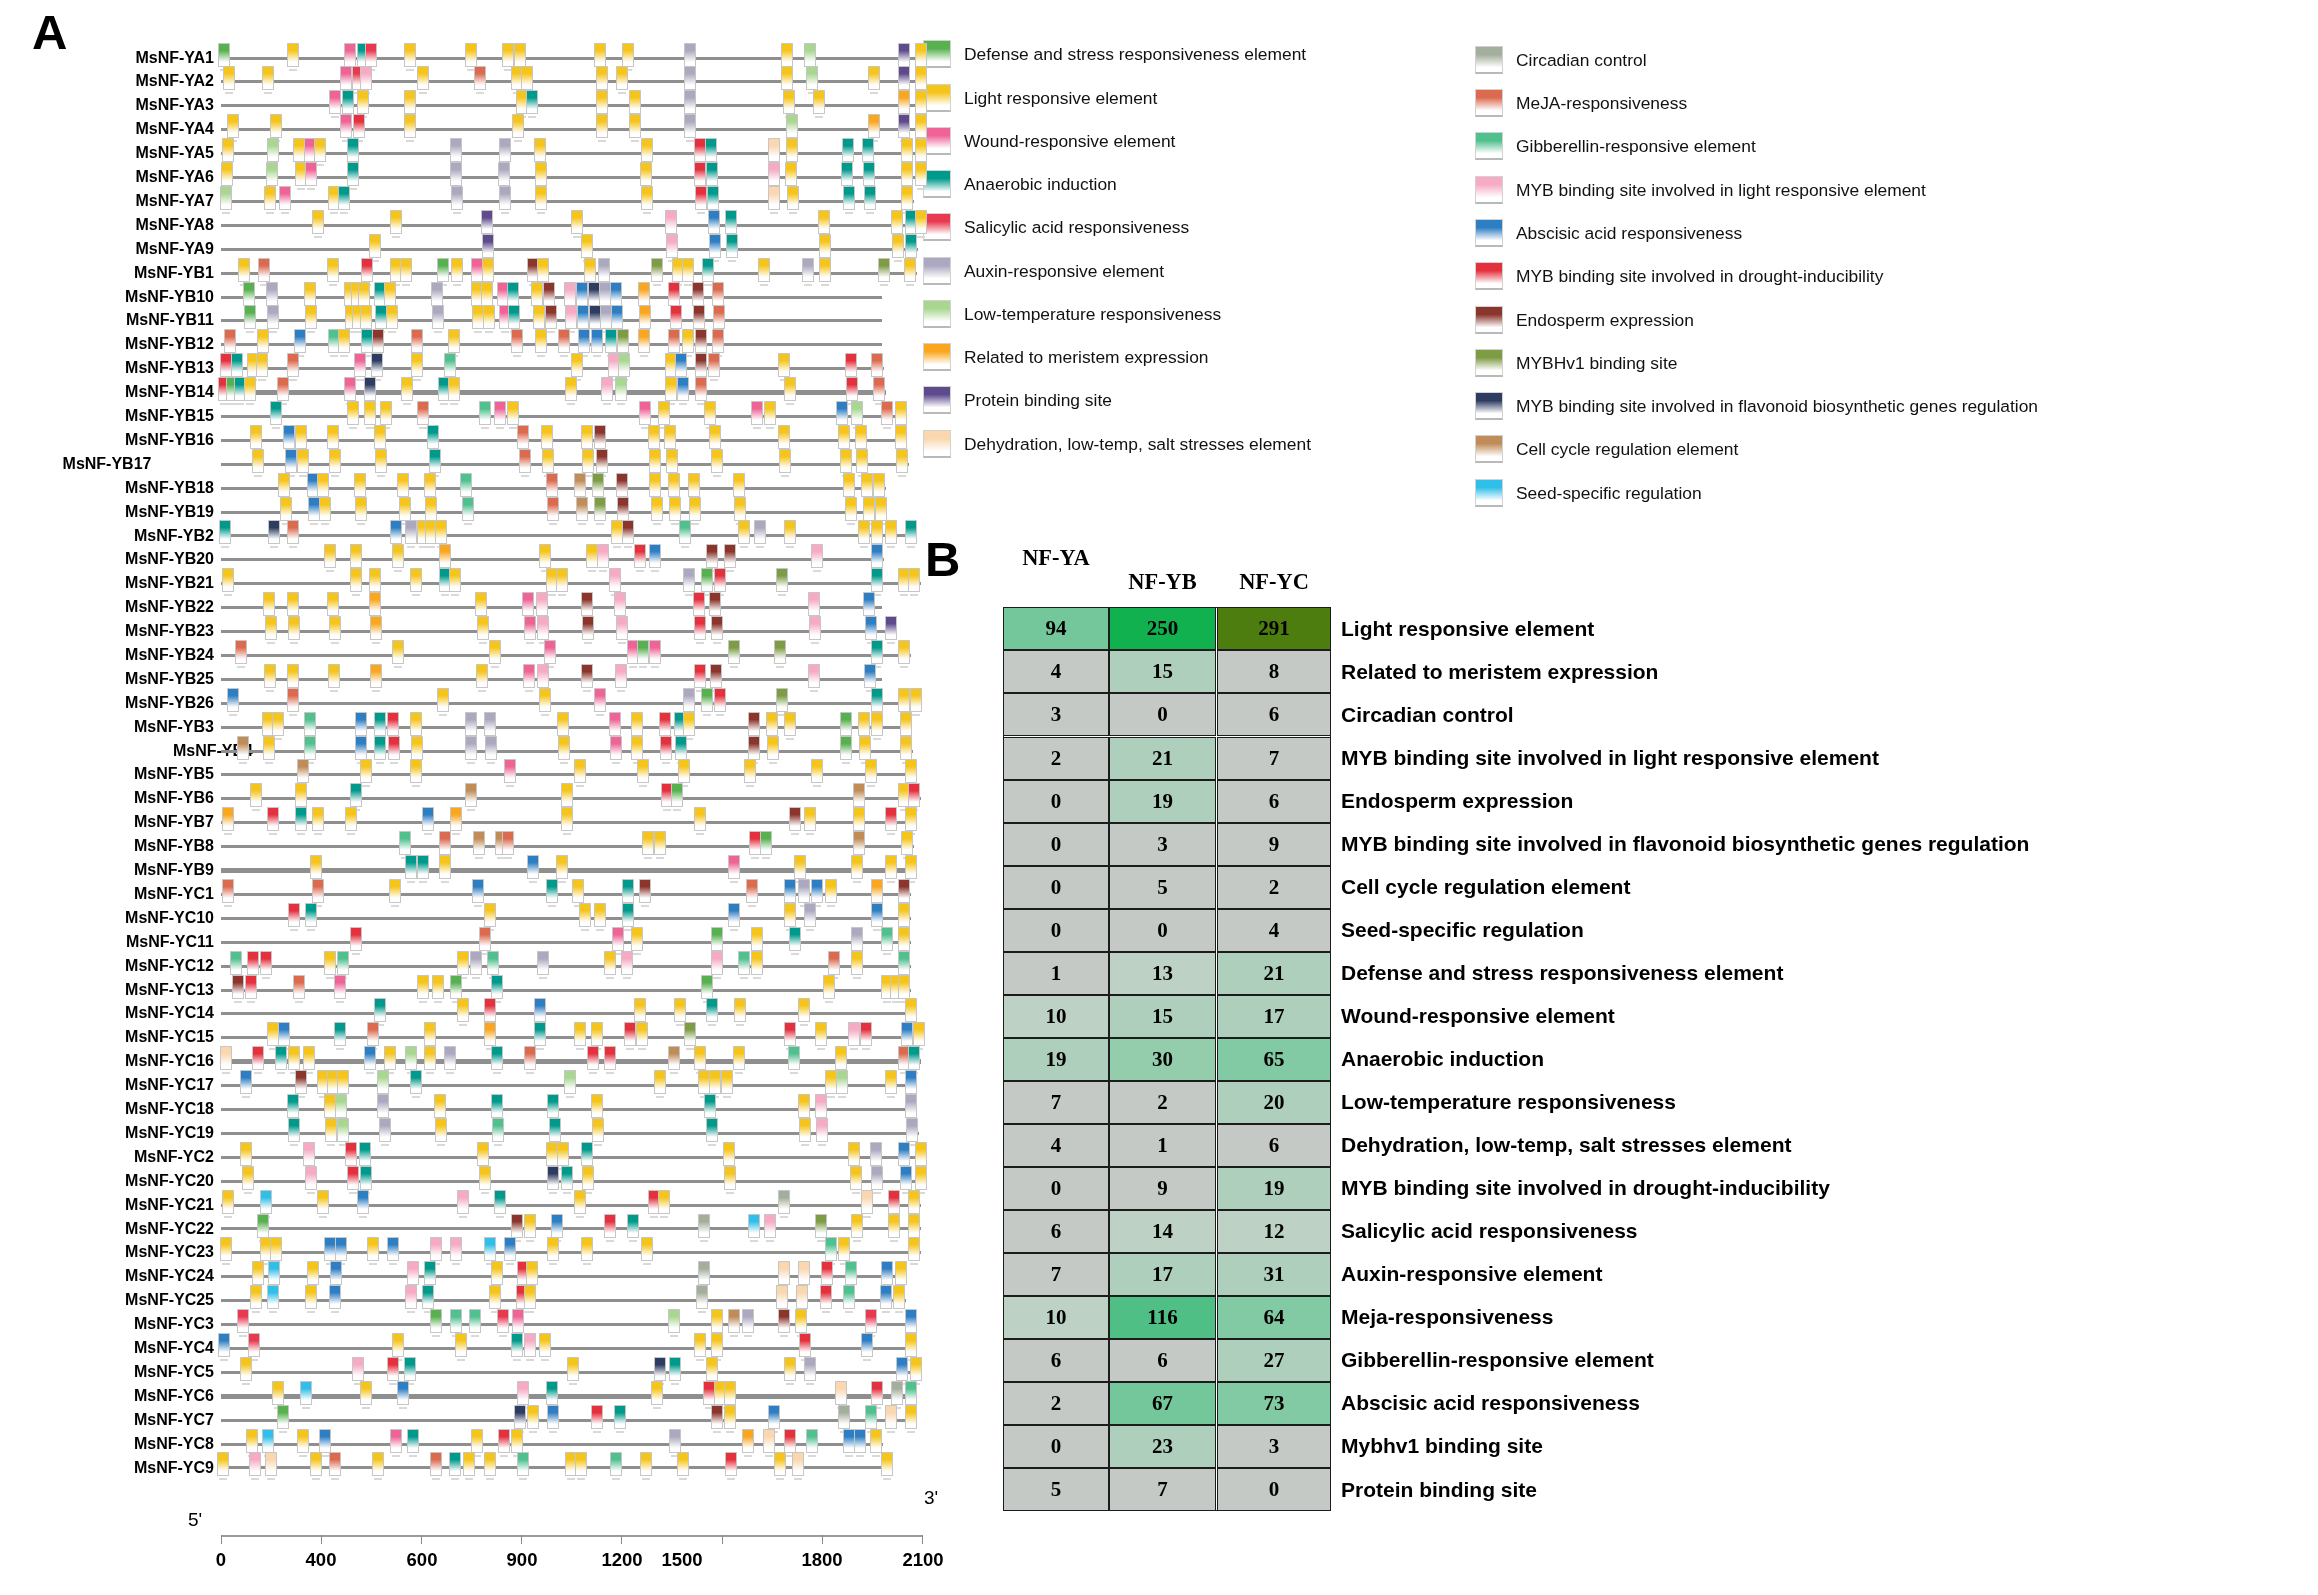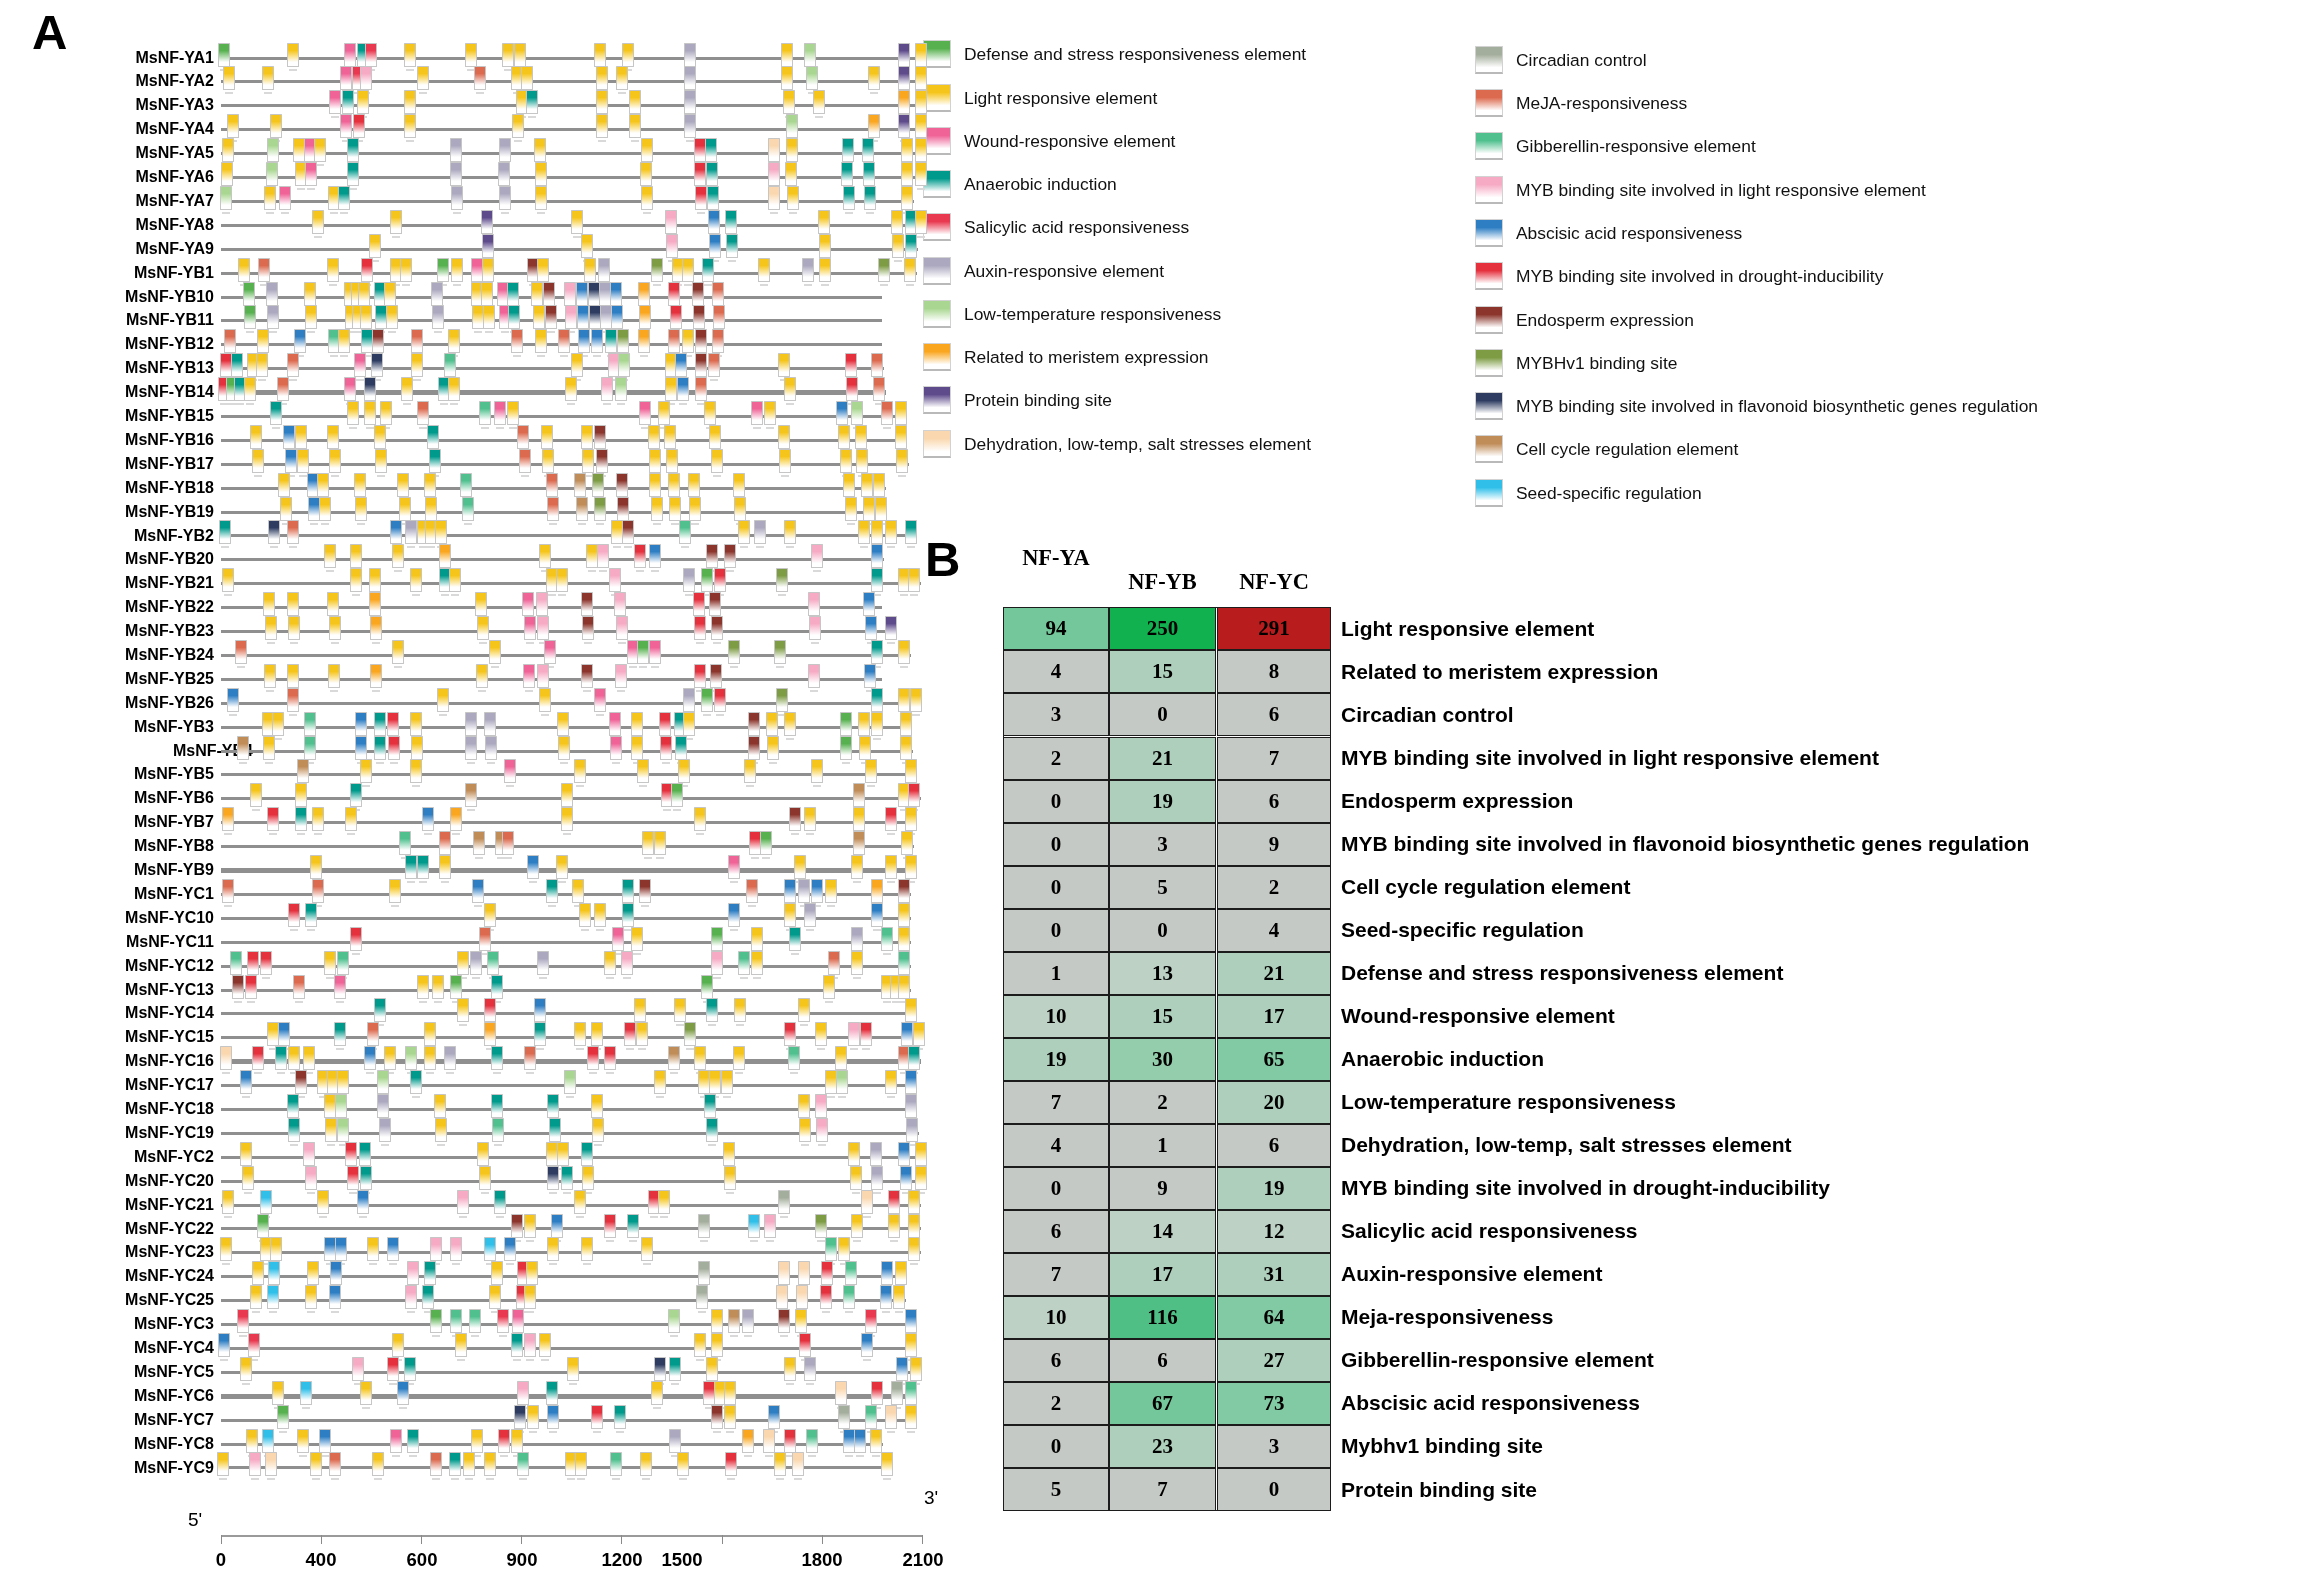--- a/index.html
+++ b/index.html
@@ -356,21 +356,21 @@
       <div class="abs mbox" title="Light responsive element" style="left: 541px; top: 425px; background: linear-gradient(rgb(246, 197, 28) 0%, rgb(246, 197, 28) 30%, rgb(255, 255, 255) 82%, rgb(255, 255, 255) 100%);"></div>
       <div class="abs mbox" title="Light responsive element" style="left: 581px; top: 425px; background: linear-gradient(rgb(246, 197, 28) 0%, rgb(246, 197, 28) 30%, rgb(255, 255, 255) 82%, rgb(255, 255, 255) 100%);"></div>
       <div class="abs mbox" title="Endosperm expression" style="left: 594px; top: 425px; background: linear-gradient(rgb(139, 53, 44) 0%, rgb(139, 53, 44) 30%, rgb(255, 255, 255) 82%, rgb(255, 255, 255) 100%);"></div>
       <div class="abs mbox" title="Light responsive element" style="left: 648px; top: 425px; background: linear-gradient(rgb(246, 197, 28) 0%, rgb(246, 197, 28) 30%, rgb(255, 255, 255) 82%, rgb(255, 255, 255) 100%);"></div>
       <div class="abs mbox" title="Light responsive element" style="left: 664px; top: 425px; background: linear-gradient(rgb(246, 197, 28) 0%, rgb(246, 197, 28) 30%, rgb(255, 255, 255) 82%, rgb(255, 255, 255) 100%);"></div>
       <div class="abs mbox" title="Light responsive element" style="left: 709px; top: 425px; background: linear-gradient(rgb(246, 197, 28) 0%, rgb(246, 197, 28) 30%, rgb(255, 255, 255) 82%, rgb(255, 255, 255) 100%);"></div>
       <div class="abs mbox" title="Light responsive element" style="left: 778px; top: 425px; background: linear-gradient(rgb(246, 197, 28) 0%, rgb(246, 197, 28) 30%, rgb(255, 255, 255) 82%, rgb(255, 255, 255) 100%);"></div>
       <div class="abs mbox" title="Light responsive element" style="left: 838px; top: 425px; background: linear-gradient(rgb(246, 197, 28) 0%, rgb(246, 197, 28) 30%, rgb(255, 255, 255) 82%, rgb(255, 255, 255) 100%);"></div>
       <div class="abs mbox" title="Light responsive element" style="left: 855px; top: 425px; background: linear-gradient(rgb(246, 197, 28) 0%, rgb(246, 197, 28) 30%, rgb(255, 255, 255) 82%, rgb(255, 255, 255) 100%);"></div>
       <div class="abs mbox" title="Light responsive element" style="left: 895px; top: 425px; background: linear-gradient(rgb(246, 197, 28) 0%, rgb(246, 197, 28) 30%, rgb(255, 255, 255) 82%, rgb(255, 255, 255) 100%);"></div>
-      <div class="abs gene-label" style="left: 0px; top: 454px;">MsNF-YB17</div>
+      <div class="abs gene-label" style="left: 0px; top: 454px; text-align: center;">MsNF-YB17</div>
       <div class="abs gene-line" style="left: 221px; top: 463px; width: 688px;"></div>
       <div class="abs mbox" title="Light responsive element" style="left: 252px; top: 449px; background: linear-gradient(rgb(246, 197, 28) 0%, rgb(246, 197, 28) 30%, rgb(255, 255, 255) 82%, rgb(255, 255, 255) 100%);"></div>
       <div class="abs mbox" title="Abscisic acid responsiveness" style="left: 285px; top: 449px; background: linear-gradient(rgb(46, 126, 196) 0%, rgb(46, 126, 196) 30%, rgb(255, 255, 255) 82%, rgb(255, 255, 255) 100%);"></div>
       <div class="abs mbox" title="Light responsive element" style="left: 297px; top: 449px; background: linear-gradient(rgb(246, 197, 28) 0%, rgb(246, 197, 28) 30%, rgb(255, 255, 255) 82%, rgb(255, 255, 255) 100%);"></div>
       <div class="abs mbox" title="Light responsive element" style="left: 329px; top: 449px; background: linear-gradient(rgb(246, 197, 28) 0%, rgb(246, 197, 28) 30%, rgb(255, 255, 255) 82%, rgb(255, 255, 255) 100%);"></div>
       <div class="abs mbox" title="Light responsive element" style="left: 375px; top: 449px; background: linear-gradient(rgb(246, 197, 28) 0%, rgb(246, 197, 28) 30%, rgb(255, 255, 255) 82%, rgb(255, 255, 255) 100%);"></div>
       <div class="abs mbox" title="Anaerobic induction" style="left: 429px; top: 449px; background: linear-gradient(rgb(0, 154, 140) 0%, rgb(0, 154, 140) 30%, rgb(255, 255, 255) 82%, rgb(255, 255, 255) 100%);"></div>
       <div class="abs mbox" title="MeJA-responsiveness" style="left: 519px; top: 449px; background: linear-gradient(rgb(220, 106, 79) 0%, rgb(220, 106, 79) 30%, rgb(255, 255, 255) 82%, rgb(255, 255, 255) 100%);"></div>
       <div class="abs mbox" title="Light responsive element" style="left: 542px; top: 449px; background: linear-gradient(rgb(246, 197, 28) 0%, rgb(246, 197, 28) 30%, rgb(255, 255, 255) 82%, rgb(255, 255, 255) 100%);"></div>
       <div class="abs mbox" title="Light responsive element" style="left: 582px; top: 449px; background: linear-gradient(rgb(246, 197, 28) 0%, rgb(246, 197, 28) 30%, rgb(255, 255, 255) 82%, rgb(255, 255, 255) 100%);"></div>
@@ -1131,21 +1131,21 @@
       <div class="abs legend-label" style="left: 1516px; top: 435px;">Cell cycle regulation element</div>
       <div class="abs legend-swatch" style="left: 1475px; top: 479px; background: linear-gradient(rgb(47, 191, 233) 0%, rgb(47, 191, 233) 30%, rgb(255, 255, 255) 82%, rgb(255, 255, 255) 100%);"></div>
       <div class="abs legend-label" style="left: 1516px; top: 479px;">Seed-specific regulation</div>
     </div>
   <div id="table">
       <div class="abs tbl-header" style="left: 1003px; top: 545px; width: 106px;">NF-YA</div>
       <div class="abs tbl-header" style="left: 1109px; top: 569px; width: 107px;">NF-YB</div>
       <div class="abs tbl-header" style="left: 1217px; top: 569px; width: 114px;">NF-YC</div>
       <div class="abs tbl-cell" style="left: 1003px; top: 607px; width: 106px; height: 43px; background: rgb(116, 199, 154);">94</div>
       <div class="abs tbl-cell" style="left: 1109px; top: 607px; width: 107px; height: 43px; background: rgb(18, 177, 80);">250</div>
-      <div class="abs tbl-cell" style="left: 1217px; top: 607px; width: 114px; height: 43px; background: #b91c1c;">291</div>
+      <div class="abs tbl-cell" style="left: 1217px; top: 607px; width: 114px; height: 43px; background: #4d7c0f;">291</div>
       <div class="abs tbl-rowlabel" style="left: 1341px; top: 617px;">Light responsive element</div>
       <div class="abs tbl-cell" style="left: 1003px; top: 650px; width: 106px; height: 43px; background: rgb(197, 201, 197);">4</div>
       <div class="abs tbl-cell" style="left: 1109px; top: 650px; width: 107px; height: 43px; background: rgb(174, 207, 187);">15</div>
       <div class="abs tbl-cell" style="left: 1217px; top: 650px; width: 114px; height: 43px; background: rgb(197, 201, 197);">8</div>
       <div class="abs tbl-rowlabel" style="left: 1341px; top: 660px;">Related to meristem expression</div>
       <div class="abs tbl-cell" style="left: 1003px; top: 693px; width: 106px; height: 43px; background: rgb(197, 201, 197);">3</div>
       <div class="abs tbl-cell" style="left: 1109px; top: 693px; width: 107px; height: 43px; background: rgb(197, 201, 197);">0</div>
       <div class="abs tbl-cell" style="left: 1217px; top: 693px; width: 114px; height: 43px; background: rgb(197, 201, 197);">6</div>
       <div class="abs tbl-rowlabel" style="left: 1341px; top: 703px;">Circadian control</div>
       <div class="abs tbl-cell" style="left: 1003px; top: 737px; width: 106px; height: 43px; background: rgb(197, 201, 197);">2</div>

